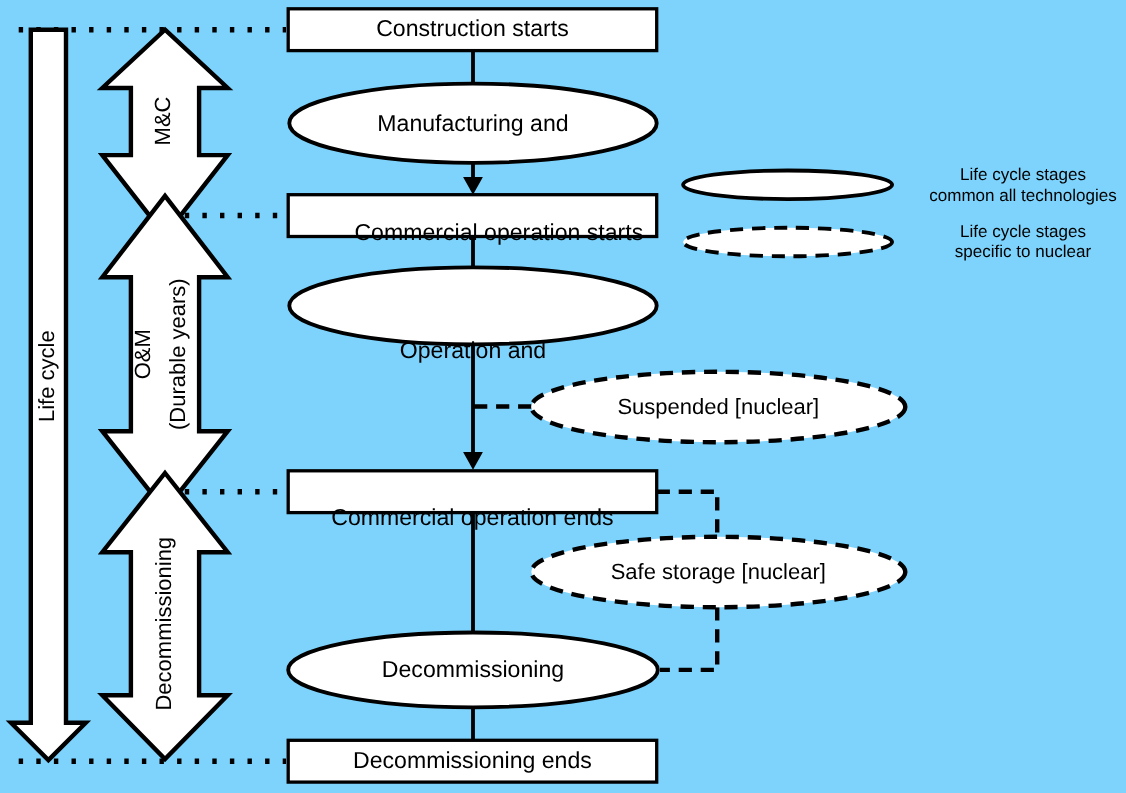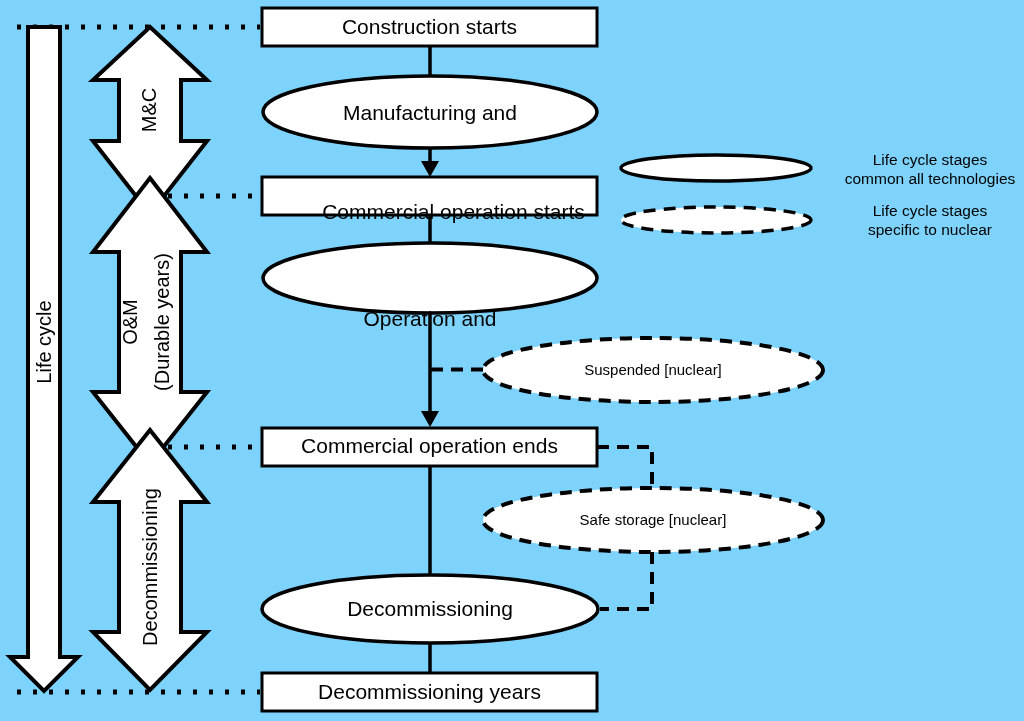--- a/index.html
+++ b/index.html
@@ -6,21 +6,21 @@
   .canvas{
     position:relative; width:1024px; height:721px; background:#7dd3fc;
     font-family:"Liberation Sans", sans-serif; color:#000; overflow:hidden;
   }
   .canvas svg{position:absolute; left:0; top:0;}
   .lbl{
     position:absolute; display:flex; align-items:center; justify-content:center;
     text-align:center; font-size:21px; line-height:1.3; color:#000;
   }
   .lbl.two{flex-direction:row; line-height:29px;}
-  .lbl.small{font-size:15px;}
+  .lbl.small{font-size:20px;}
   .legend-text{
     position:absolute; width:200px; text-align:center;
     font-size:15.5px; line-height:19px; color:#000;
   }
   .legend-text div{white-space:nowrap;}
   .rot{
     position:absolute; transform:translate(-50%,-50%) rotate(-90deg);
     white-space:nowrap; font-size:20px; text-align:center; color:#000;
   }
   .rot .rline{line-height:32px;}
@@ -76,22 +76,22 @@
 
     <ellipse class="dashell" cx="653" cy="370" rx="170" ry="32"></ellipse>
     <ellipse class="dashell" cx="653" cy="520" rx="170" ry="32"></ellipse>
 
     <ellipse class="ell" cx="716" cy="168" rx="95" ry="13"></ellipse>
     <ellipse class="dashell" cx="716" cy="220" rx="95" ry="13" style="stroke-width:3.5"></ellipse>
   </svg>
 
   <div class="lbl" style="left:262px;top:8px;width:335px;height:38px;">Construction starts</div>
   <div class="lbl" style="left:262px;top:193px;width:383px;height:38px;">Commercial operation starts</div>
-  <div class="lbl" style="left:262px;top:427px;width:335px;height:38px;">Commercial operation ends</div>
-  <div class="lbl" style="left:262px;top:673px;width:335px;height:38px;">Decommissioning years</div>
+  <div class="lbl" style="left:262px;top:452px;width:335px;height:38px;">Commercial operation ends</div>
+  <div class="lbl" style="left:262px;top:673px;width:335px;height:38px;">Decommissioning ends</div>
 
   <div class="lbl two" style="left:280px;top:77px;width:300px;height:70px;">
     <div>Manufacturing and</div>
   </div>
   <div class="lbl two" style="left:280px;top:243px;width:300px;height:70px;margin-top:40px;">
     <div>Operation and</div>
   </div>
   <div class="lbl small" style="left:503px;top:352px;width:300px;height:36px;">Suspended [nuclear]</div>
   <div class="lbl small" style="left:503px;top:502px;width:300px;height:36px;text-align:center;">Safe storage [nuclear]</div>
   <div class="lbl" style="left:280px;top:592px;width:300px;height:34px;">Decommissioning</div>

